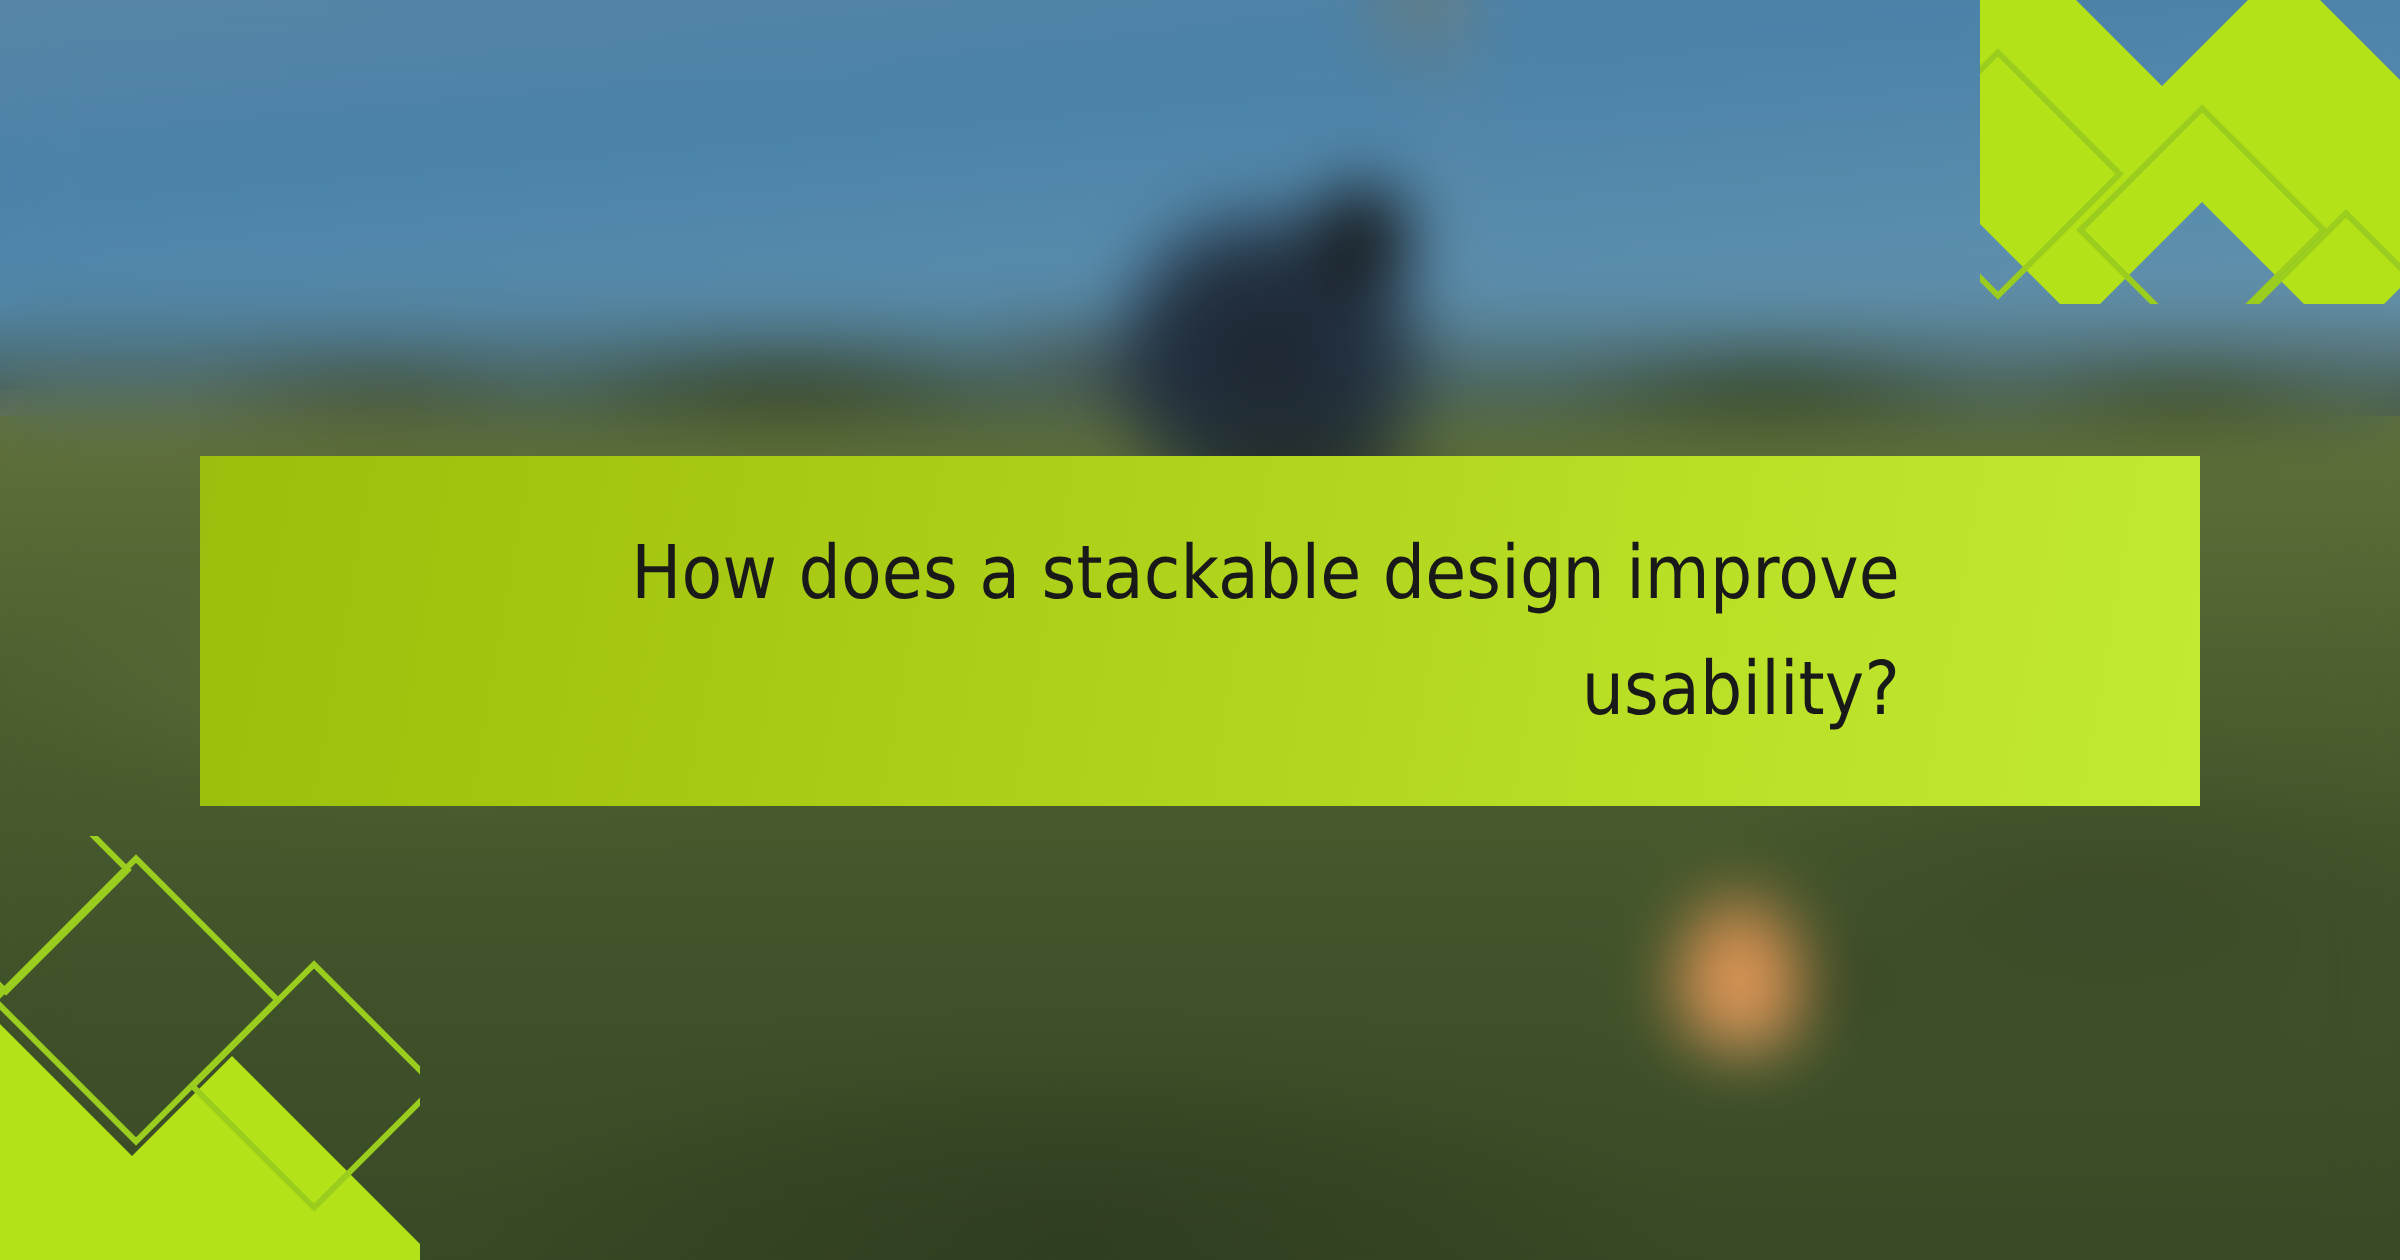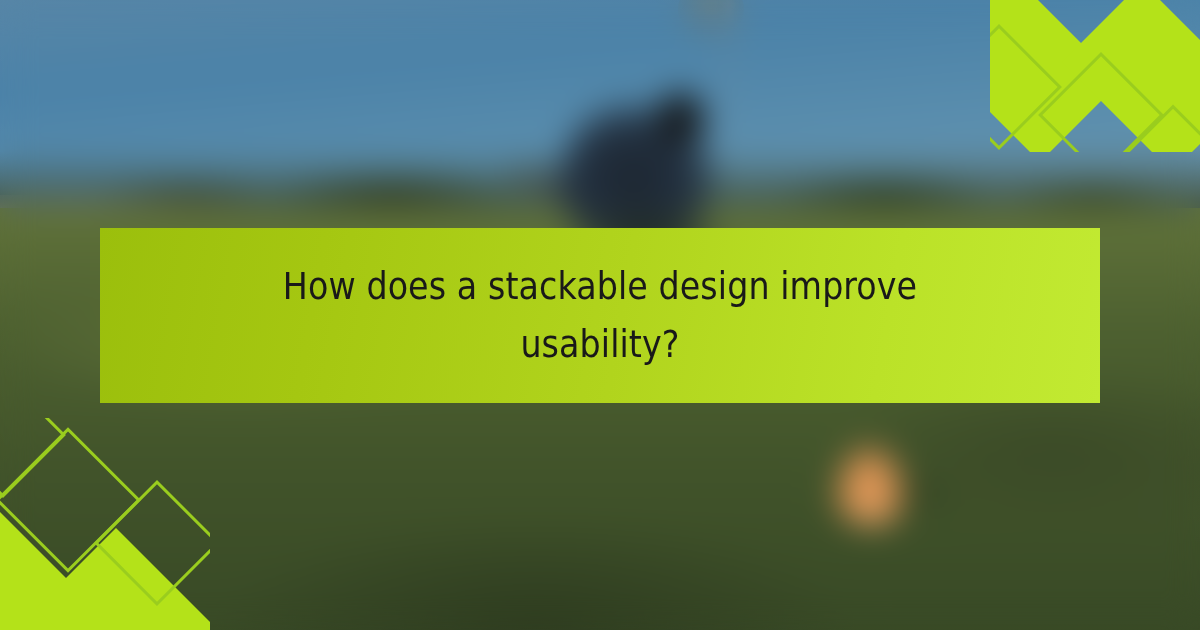--- a/index.html
+++ b/index.html
@@ -181,21 +181,21 @@
     padding: 0 70px;
   }
 
   .headline {
     margin: 5px;
     font-family: "DejaVu Sans Condensed", "Liberation Sans Narrow", "DejaVu Sans", "Liberation Sans", sans-serif;
     font-size: 37px;
     font-weight: 400;
     line-height: 1.55;
     color: #191919;
-    text-align: center;
+    text-align: right;
     letter-spacing: 0.1px;
     max-width: 700px;
   }
 </style>
 </head>
 <body>
 
 <div id="card">
 
   <div class="photo">

